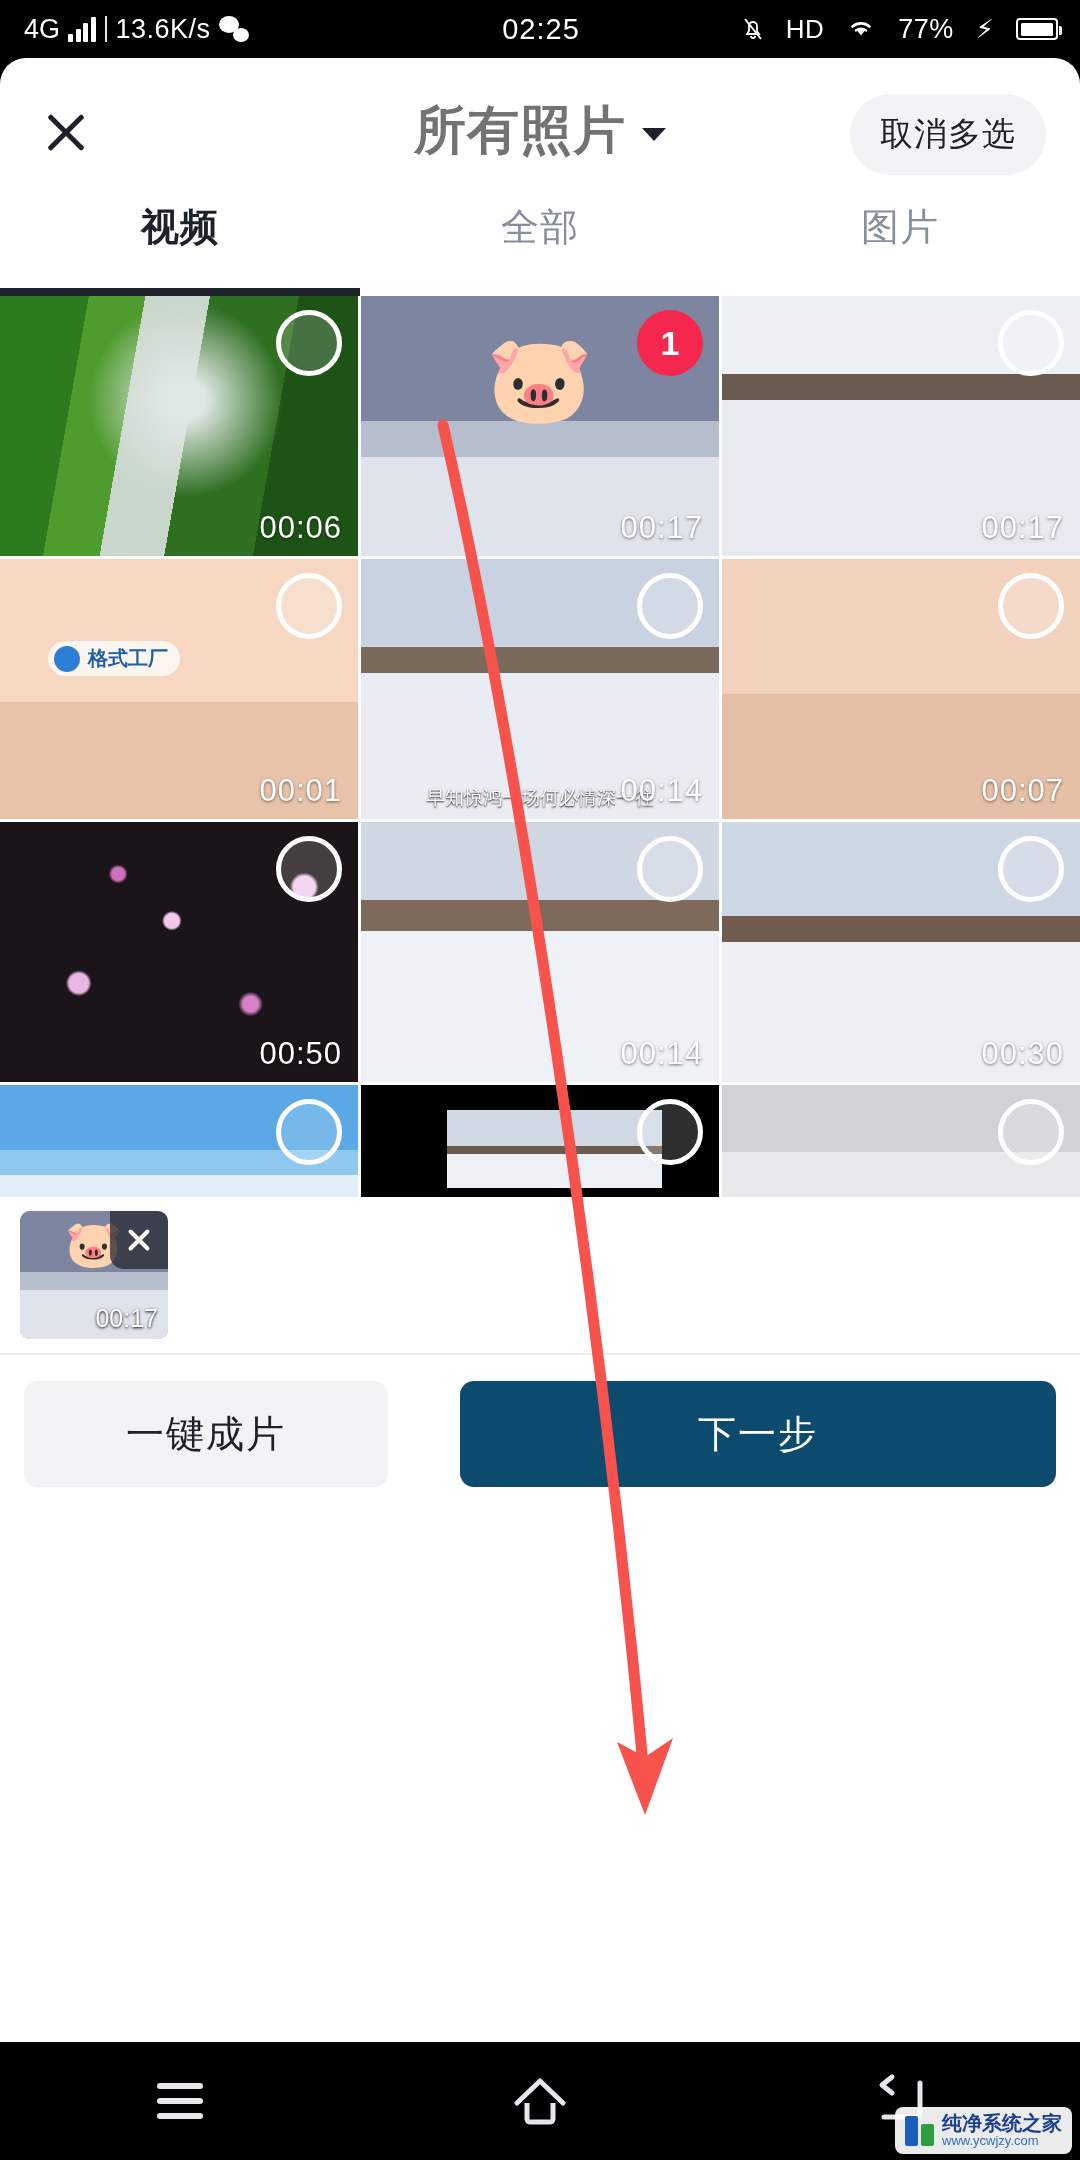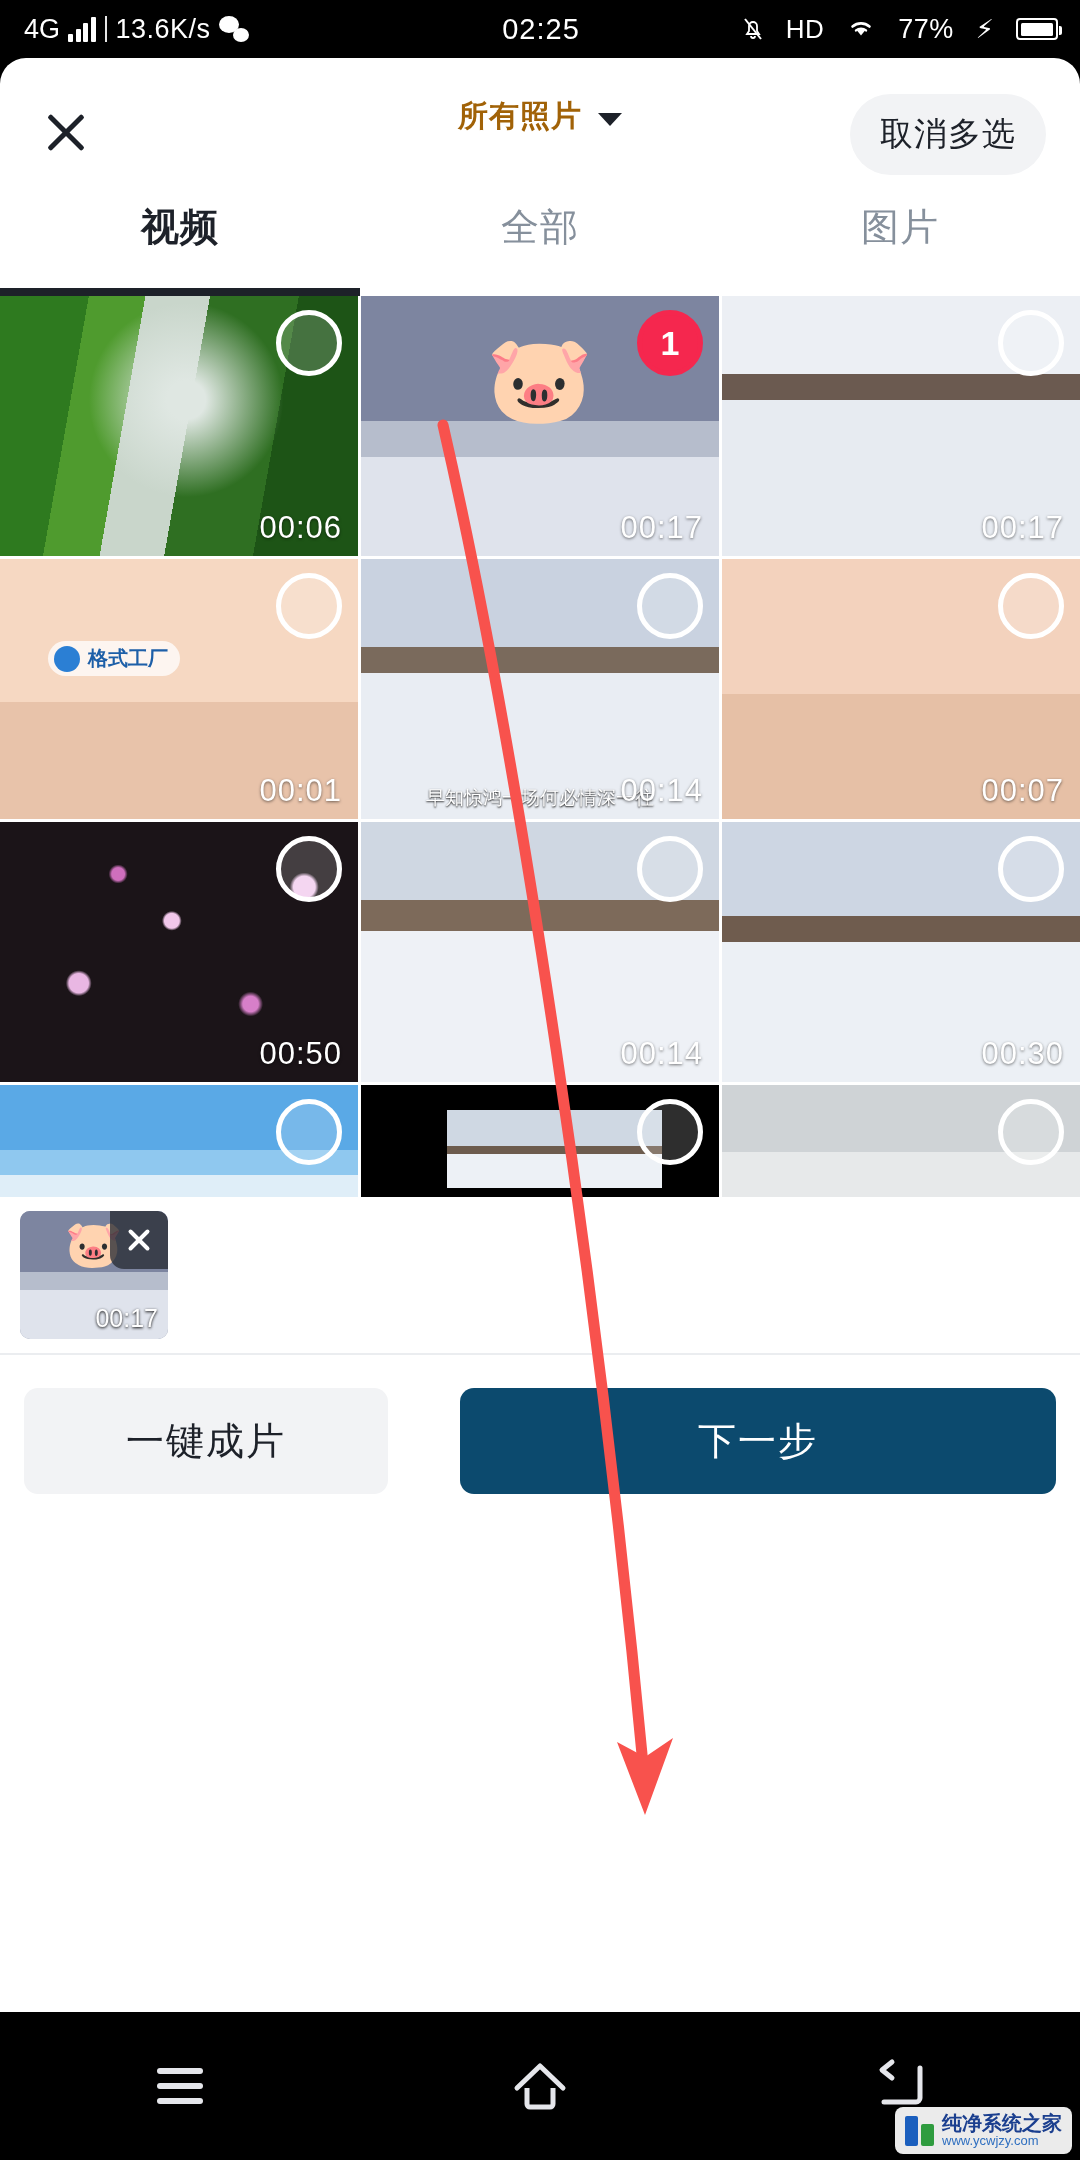--- a/index.html
+++ b/index.html
@@ -58,21 +58,21 @@
     content:""; position:absolute; left: 2px; top: 24px; width: 48px; height: 5px;
     background:#1d2129; border-radius: 2px;
   }
   .close-x::before { transform: rotate(45deg); }
   .close-x::after  { transform: rotate(-45deg); }
 
   .title-wrap {
     position:absolute; left:0; right:0; top: 38px;
     display:flex; align-items:center; justify-content:center; gap: 16px;
   }
-  .title { font-size: 30px; font-weight: 700; color:#a16207; letter-spacing: 1px; }
+  .title { font-size: 52px; font-weight: 700; color:#737373; letter-spacing: 1px; }
   .chev { width: 0; height: 0; border-left: 12px solid transparent; border-right: 12px solid transparent;
           border-top: 13px solid #1d2129; margin-top: 6px; }
 
   .multi-btn {
     position:absolute; right: 34px; top: 36px;
     background: #f2f3f5; border-radius: 44px;
     padding: 18px 30px; font-size: 33px; color:#1d2129; font-weight: 500;
     cursor:pointer; letter-spacing: 1px;
   }
 
@@ -176,34 +176,34 @@
   }
   .thumb-x::before, .thumb-x::after {
     content:""; position:absolute; left: 15px; top: 27px; width: 28px; height: 4px; background:#fff; border-radius:2px;
   }
   .thumb-x::before { transform: rotate(45deg); }
   .thumb-x::after  { transform: rotate(-45deg); }
 
   .divider { height: 2px; background:#ebedf0; width: 100%; }
 
   
-  .actions { display:flex; gap: 24px; padding: 33px 24px 0 24px; }
+  .actions { display:flex; gap: 24px; padding: 26px 24px 0 24px; }
   .btn {
     height: 106px; border-radius: 14px; display:flex; align-items:center; justify-content:center;
     font-size: 38px; letter-spacing: 2px; cursor:pointer; font-weight: 500;
   }
   .btn-secondary { flex: 0 0 364px; background:#f2f3f5; color:#1d2129; }
   .btn-primary   { flex: 1 1 auto; background:#0c4a6e; color:#fff;margin-left:48px; }
 
   
   .arrow { position:absolute; left:0; top:0; width: 1080px; height: 2160px; pointer-events:none; }
 
   
   .navbar {
-    position:absolute; left:0; bottom:0; width:1080px; height: 148px; background:#000;
+    position:absolute; left:0; bottom:0; width:1080px; height: 118px; background:#000;
     display:flex; align-items:center;
   }
   .nav-btn { flex:1 1 0; display:flex; align-items:center; justify-content:center; cursor:pointer; }
   .hamburger i { display:block; width: 46px; height: 6px; background:#e5e6eb; border-radius:3px; margin: 9px 0; }
   .watermark {
     position:absolute; right: 8px; bottom: 6px; display:flex; align-items:center; gap:8px;
     background: rgba(255,255,255,.92); border-radius: 8px; padding: 6px 10px;
   }
   .wm-logo { display:flex; gap:3px; }
   .wm-logo span { display:block; width: 13px; border-radius:2px; }

